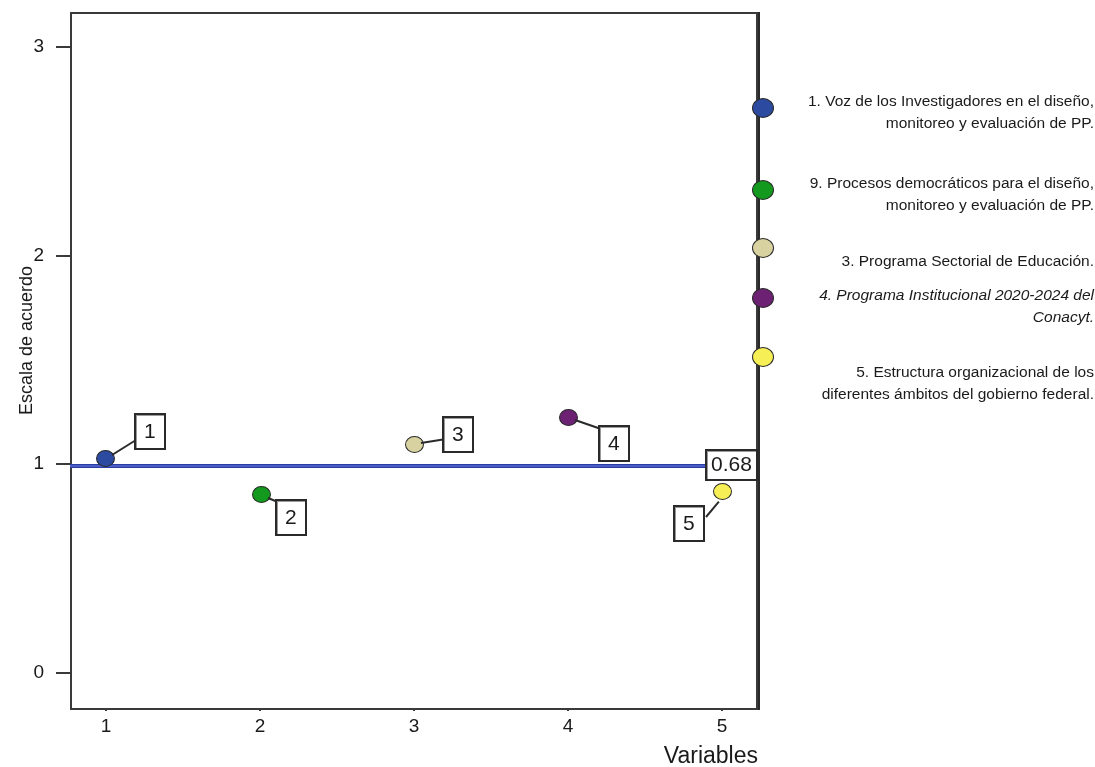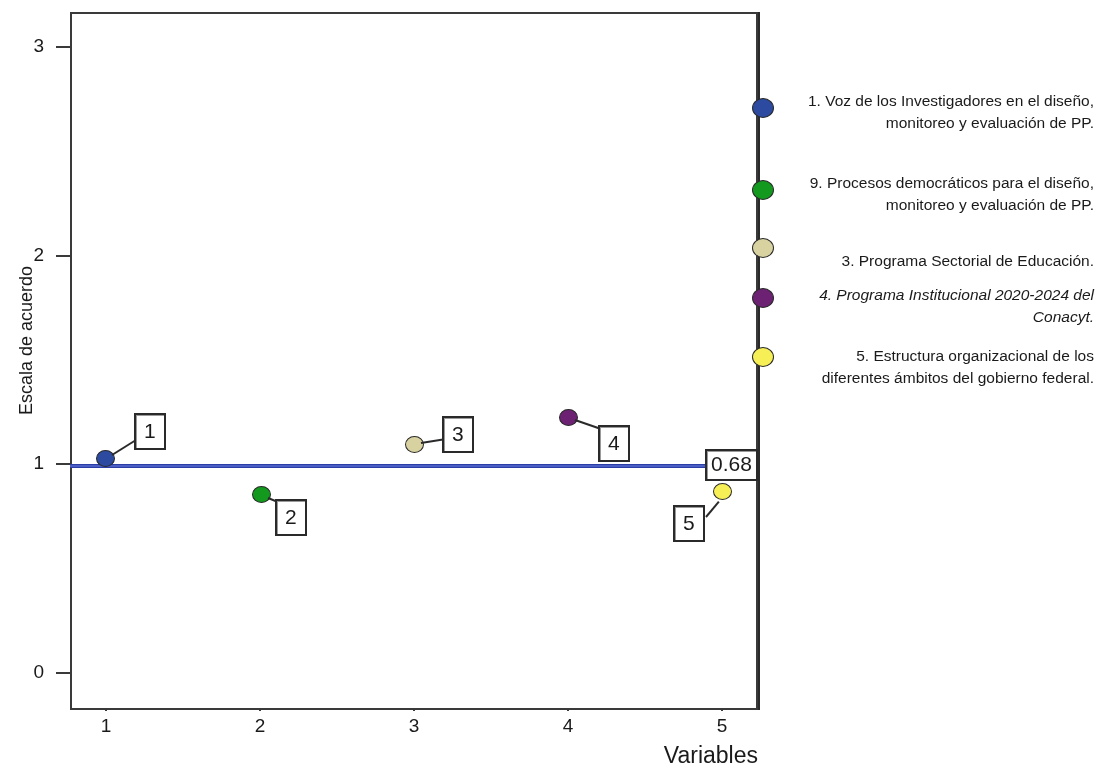--- a/index.html
+++ b/index.html
@@ -257,17 +257,17 @@
       <span class="legend-text" style="top:0px;margin-top:16px;">3. Programa Sectorial de Educación.</span>
     </div>
 
     <div class="legend-item" style="top:272px;">
       <span class="legend-swatch" style="top:4px; background:#6c2172;"></span>
       <span class="legend-text" style="top:0px;font-style:italic;">4. Programa Institucional 2020-2024 del Conacyt.</span>
     </div>
 
     <div class="legend-item" style="top:331px;">
       <span class="legend-swatch" style="top:4px; background:#f7ef56;"></span>
-      <span class="legend-text" style="top:2px;">5. Estructura organizacional de los diferentes ámbitos del gobierno federal.</span>
+      <span class="legend-text" style="top:18px;">5. Estructura organizacional de los diferentes ámbitos del gobierno federal.</span>
     </div>
   </div>
 
 </div>
 
 </body></html>

